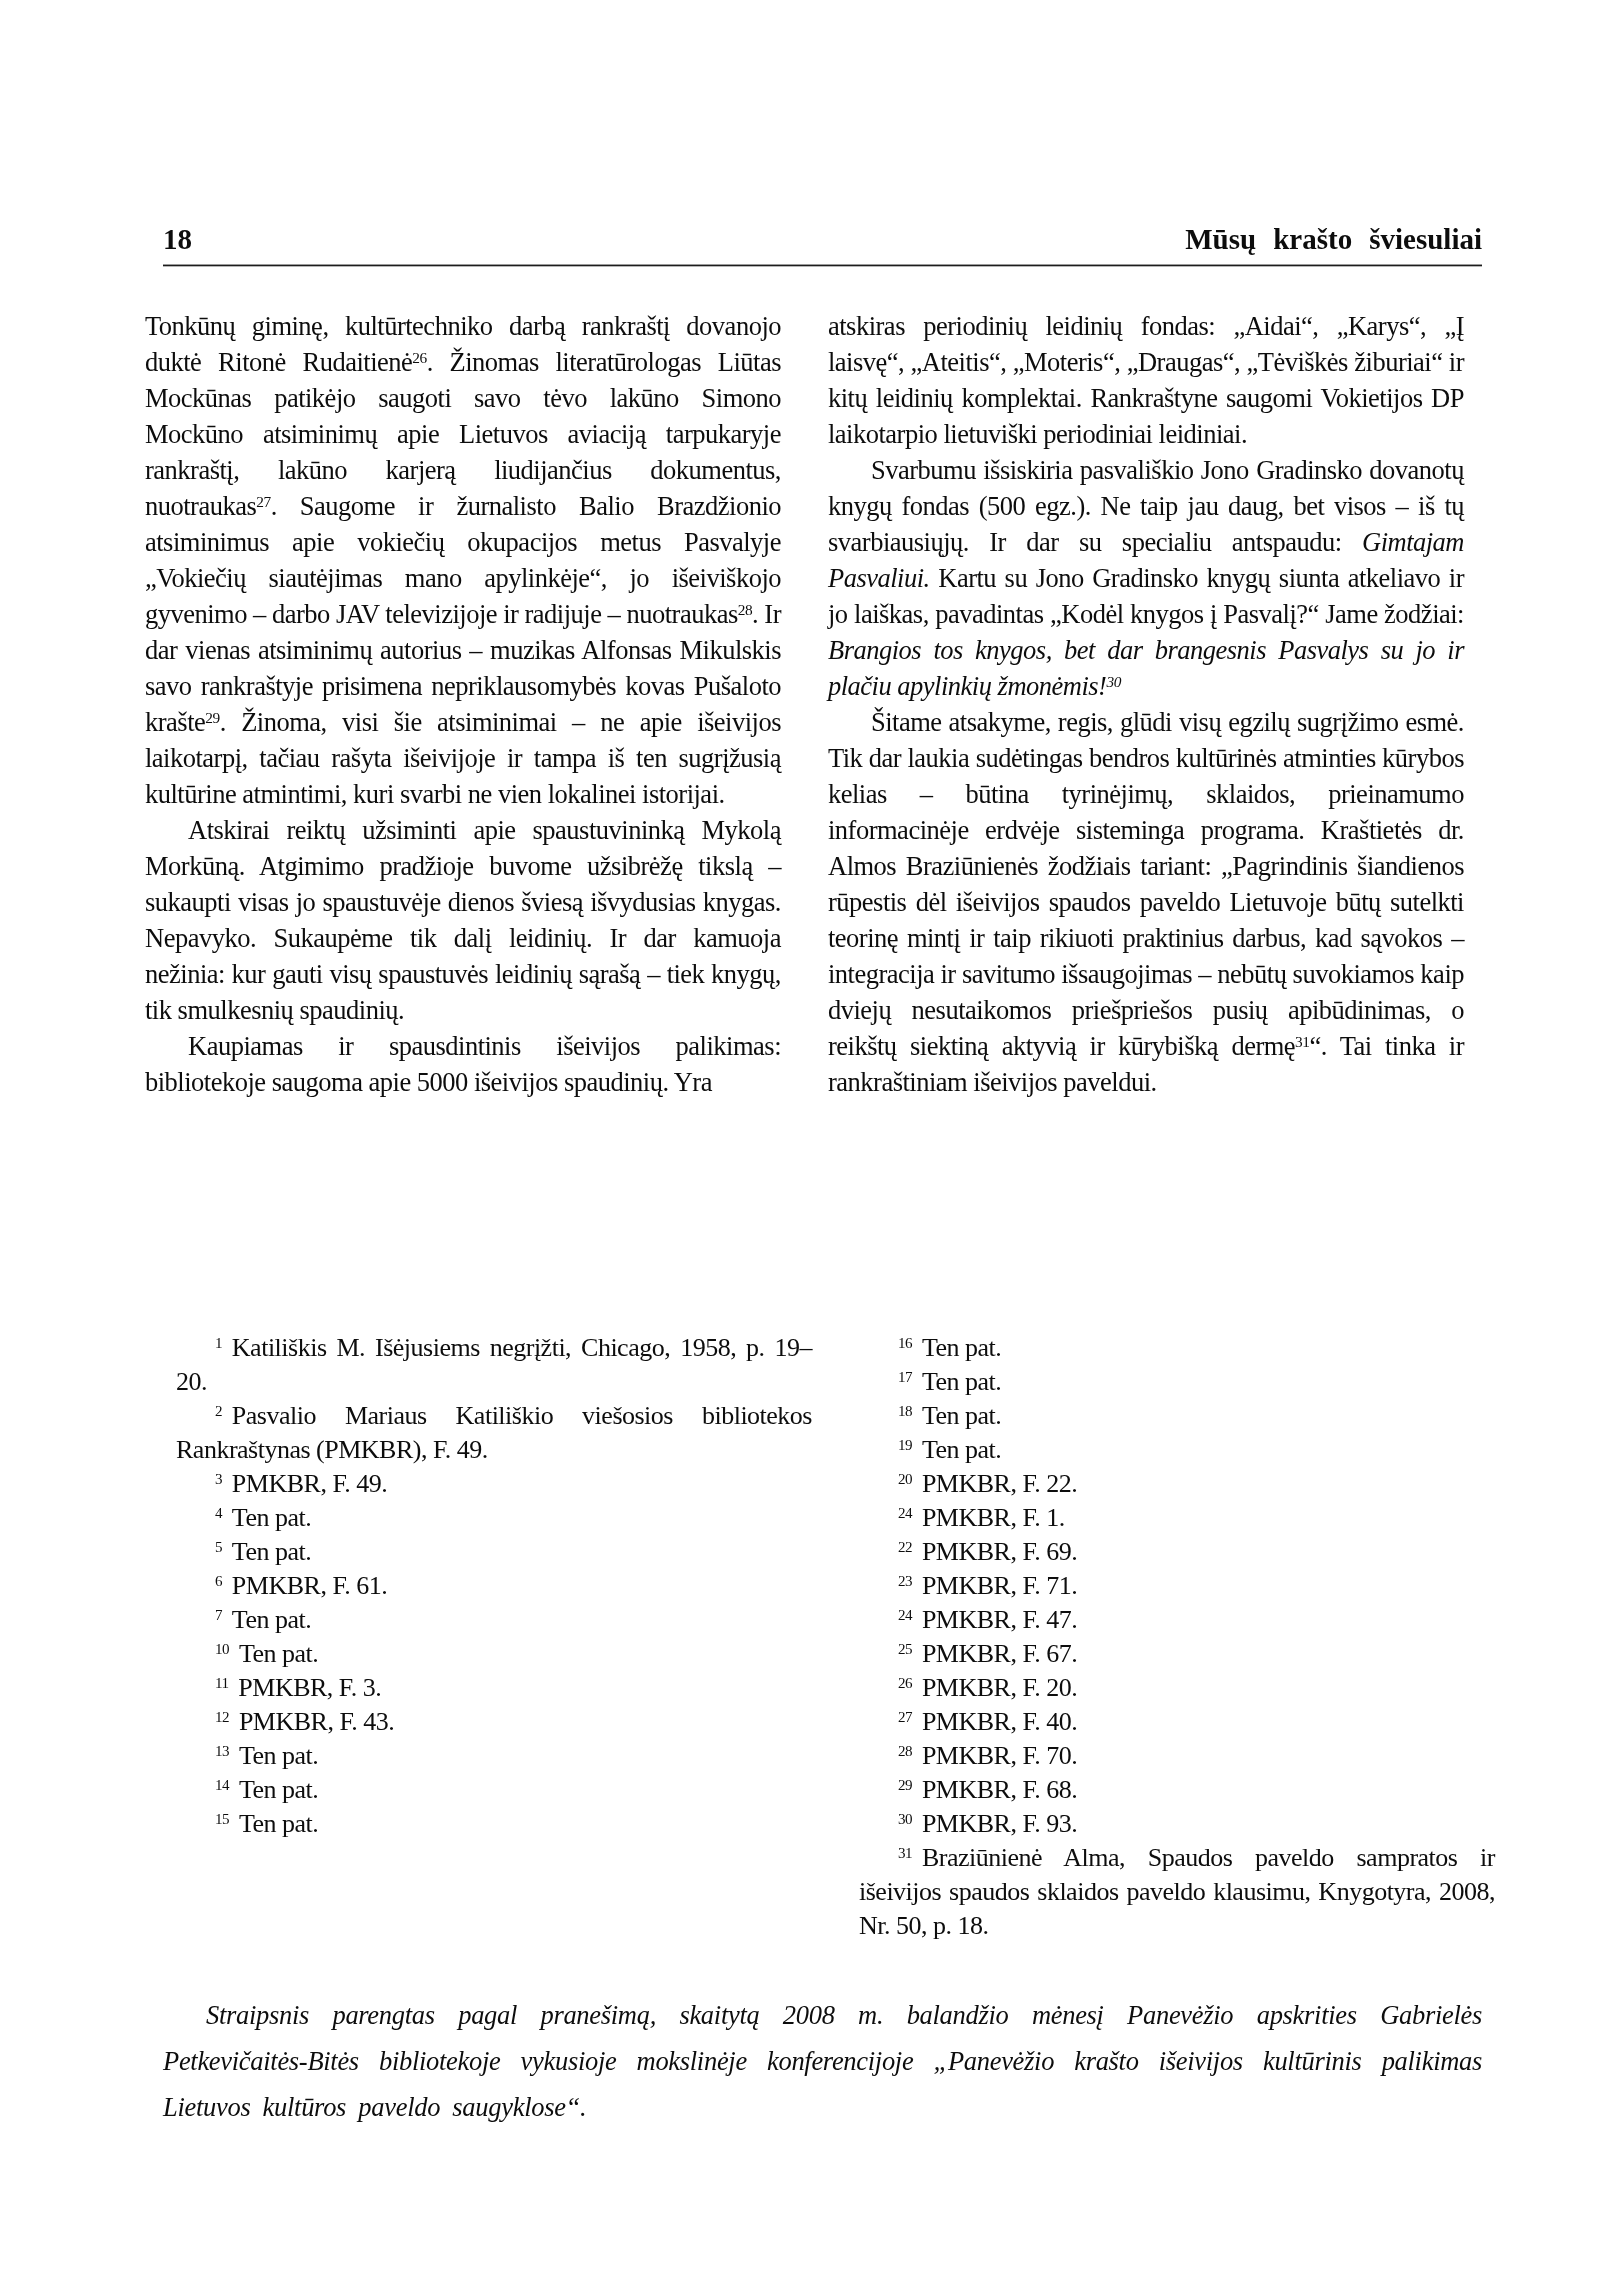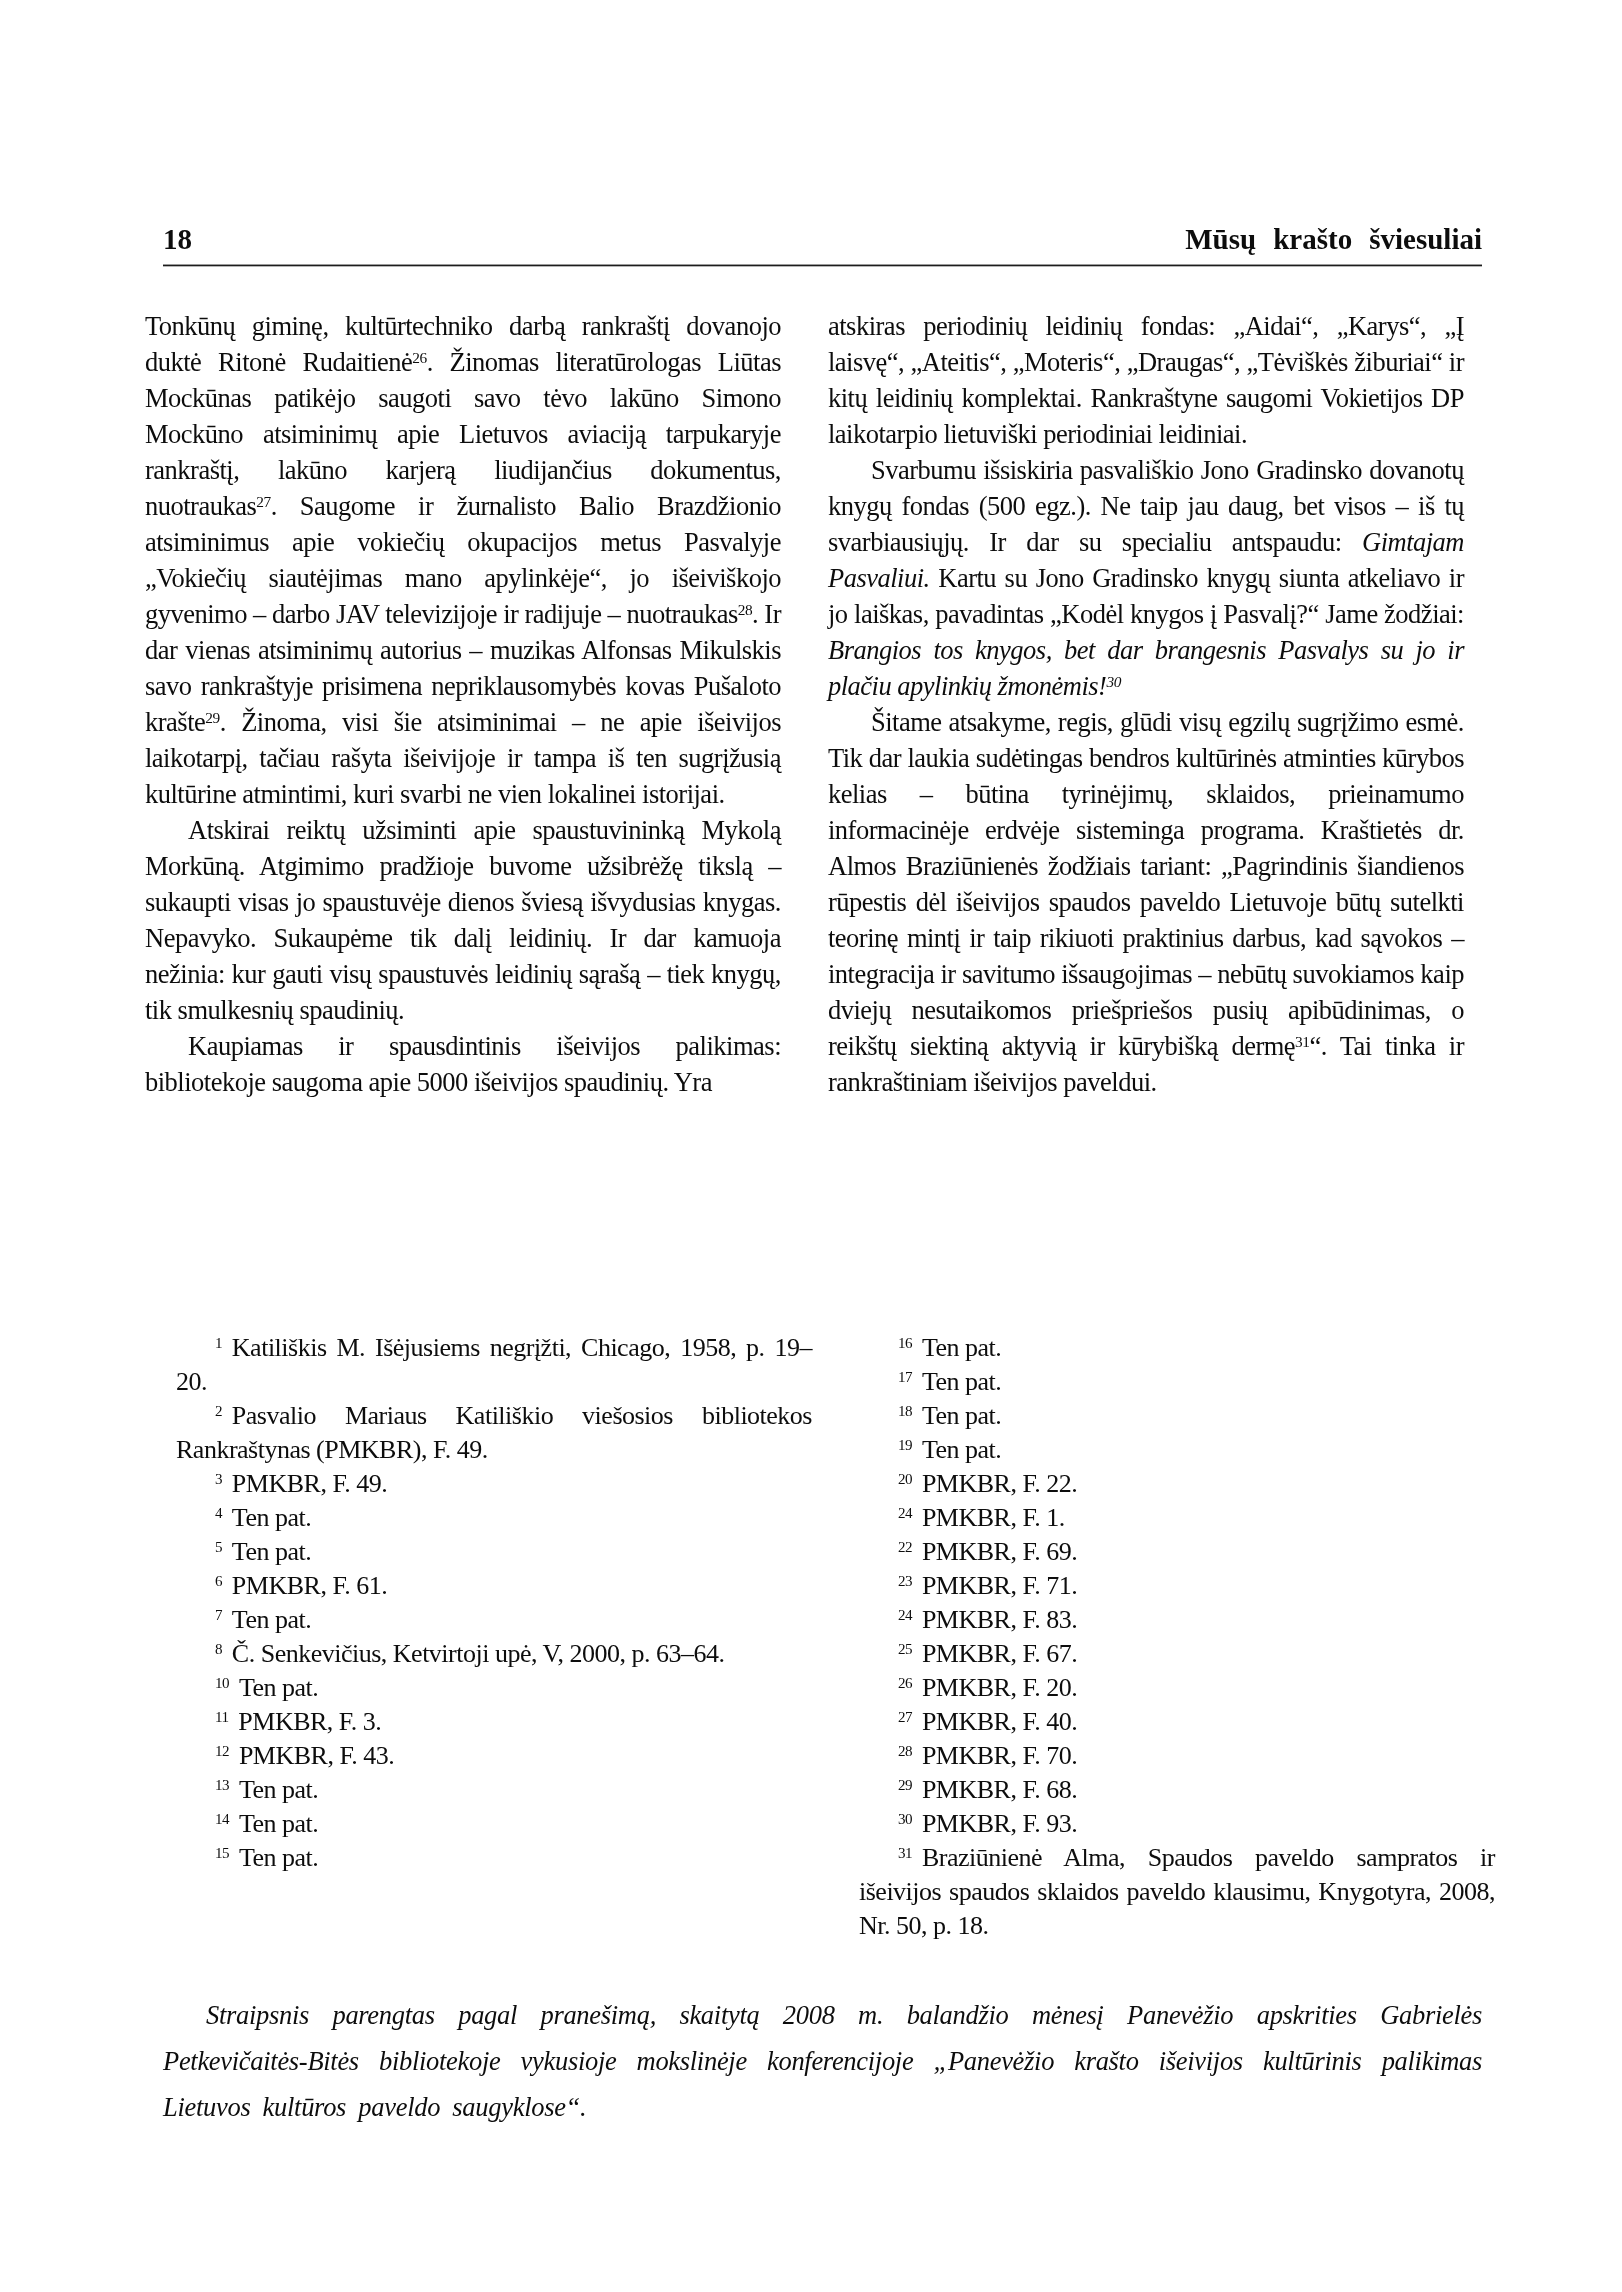--- a/index.html
+++ b/index.html
@@ -78,38 +78,37 @@
 
   <section class="footnotes">
     <div class="fncol">
         <p class="footnote"><sup class="fn-num">1</sup><span>Katiliškis M. Išėjusiems negrįžti, Chicago, 1958, p. 19–20.</span></p>
         <p class="footnote"><sup class="fn-num">2</sup><span>Pasvalio Mariaus Katiliškio viešosios bibliotekos Rankraštynas (PMKBR), F. 49.</span></p>
         <p class="footnote"><sup class="fn-num">3</sup><span>PMKBR, F. 49.</span></p>
         <p class="footnote"><sup class="fn-num">4</sup><span>Ten pat.</span></p>
         <p class="footnote"><sup class="fn-num">5</sup><span>Ten pat.</span></p>
         <p class="footnote"><sup class="fn-num">6</sup><span>PMKBR, F. 61.</span></p>
         <p class="footnote"><sup class="fn-num">7</sup><span>Ten pat.</span></p>
-        <p class="footnote"><sup class="fn-num">8</sup><span>Č. Senkevičius, Ketvirtoji upė, V, 2000, p. 63–64.</span></p>
         <p class="footnote"><sup class="fn-num">10</sup><span>Ten pat.</span></p>
         <p class="footnote"><sup class="fn-num">11</sup><span>PMKBR, F. 3.</span></p>
         <p class="footnote"><sup class="fn-num">12</sup><span>PMKBR, F. 43.</span></p>
         <p class="footnote"><sup class="fn-num">13</sup><span>Ten pat.</span></p>
         <p class="footnote"><sup class="fn-num">14</sup><span>Ten pat.</span></p>
         <p class="footnote"><sup class="fn-num">15</sup><span>Ten pat.</span></p>
       </div>
     <div class="fncol">
         <p class="footnote"><sup class="fn-num">16</sup><span>Ten pat.</span></p>
         <p class="footnote"><sup class="fn-num">17</sup><span>Ten pat.</span></p>
         <p class="footnote"><sup class="fn-num">18</sup><span>Ten pat.</span></p>
         <p class="footnote"><sup class="fn-num">19</sup><span>Ten pat.</span></p>
         <p class="footnote"><sup class="fn-num">20</sup><span>PMKBR, F. 22.</span></p>
         <p class="footnote"><sup class="fn-num">24</sup><span>PMKBR, F. 1.</span></p>
         <p class="footnote"><sup class="fn-num">22</sup><span>PMKBR, F. 69.</span></p>
         <p class="footnote"><sup class="fn-num">23</sup><span>PMKBR, F. 71.</span></p>
-        <p class="footnote"><sup class="fn-num">24</sup><span>PMKBR, F. 83.</span></p>
+        <p class="footnote"><sup class="fn-num">24</sup><span>PMKBR, F. 47.</span></p>
         <p class="footnote"><sup class="fn-num">25</sup><span>PMKBR, F. 67.</span></p>
         <p class="footnote"><sup class="fn-num">26</sup><span>PMKBR, F. 20.</span></p>
         <p class="footnote"><sup class="fn-num">27</sup><span>PMKBR, F. 40.</span></p>
         <p class="footnote"><sup class="fn-num">28</sup><span>PMKBR, F. 70.</span></p>
         <p class="footnote"><sup class="fn-num">29</sup><span>PMKBR, F. 68.</span></p>
         <p class="footnote"><sup class="fn-num">30</sup><span>PMKBR, F. 93.</span></p>
         <p class="footnote"><sup class="fn-num">31</sup><span>Braziūnienė Alma, Spaudos paveldo sampratos ir išeivijos spaudos sklaidos paveldo klausimu, Knygotyra, 2008, Nr. 50, p. 18.</span></p>
       </div>
   </section>
 

